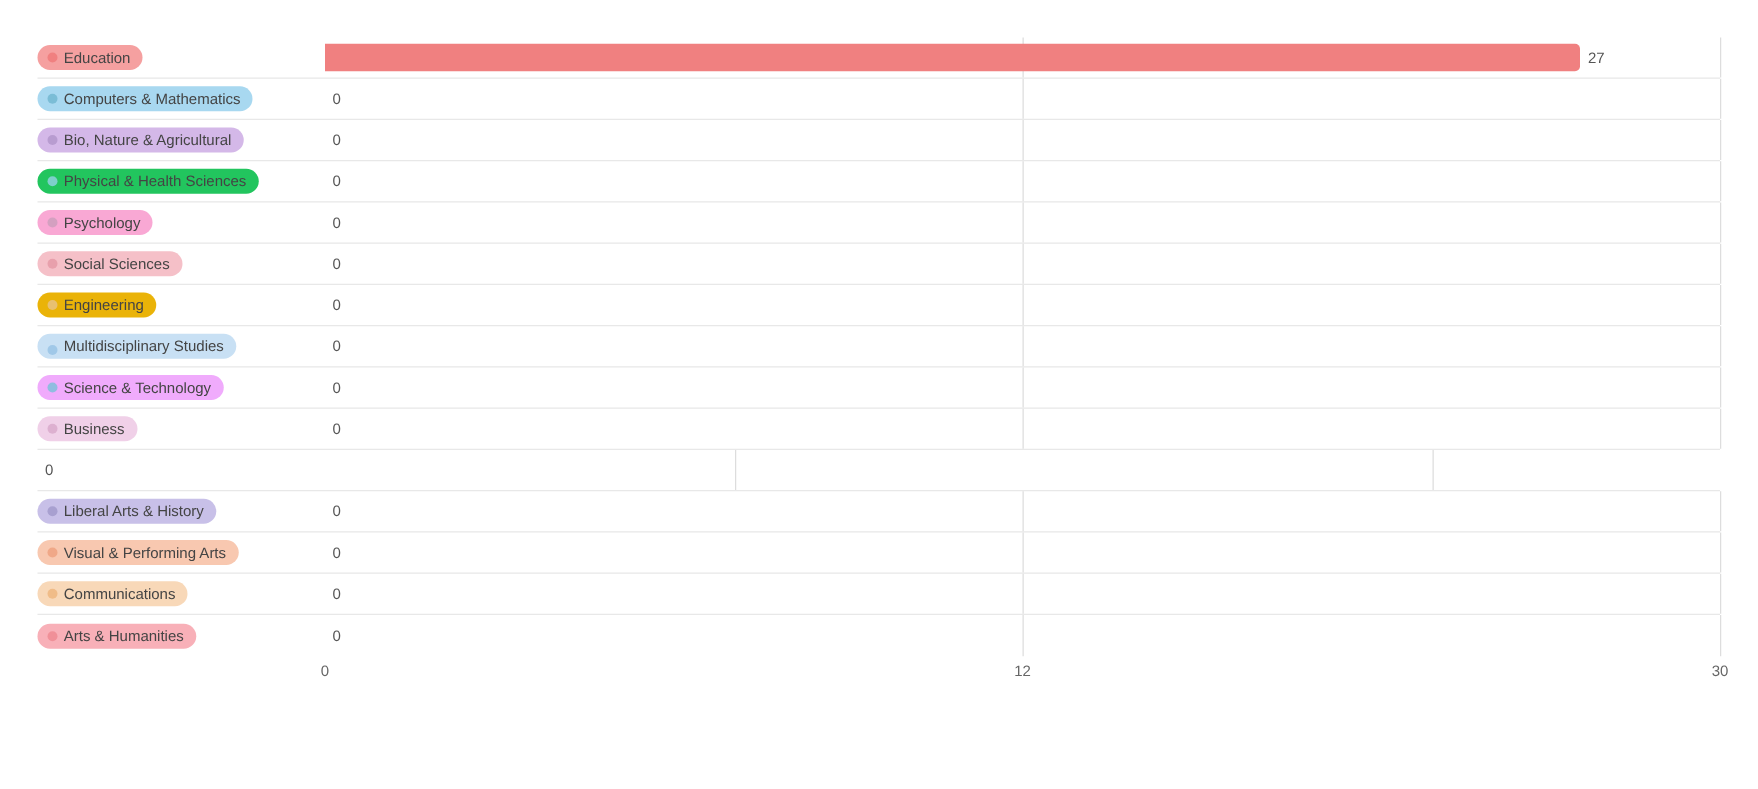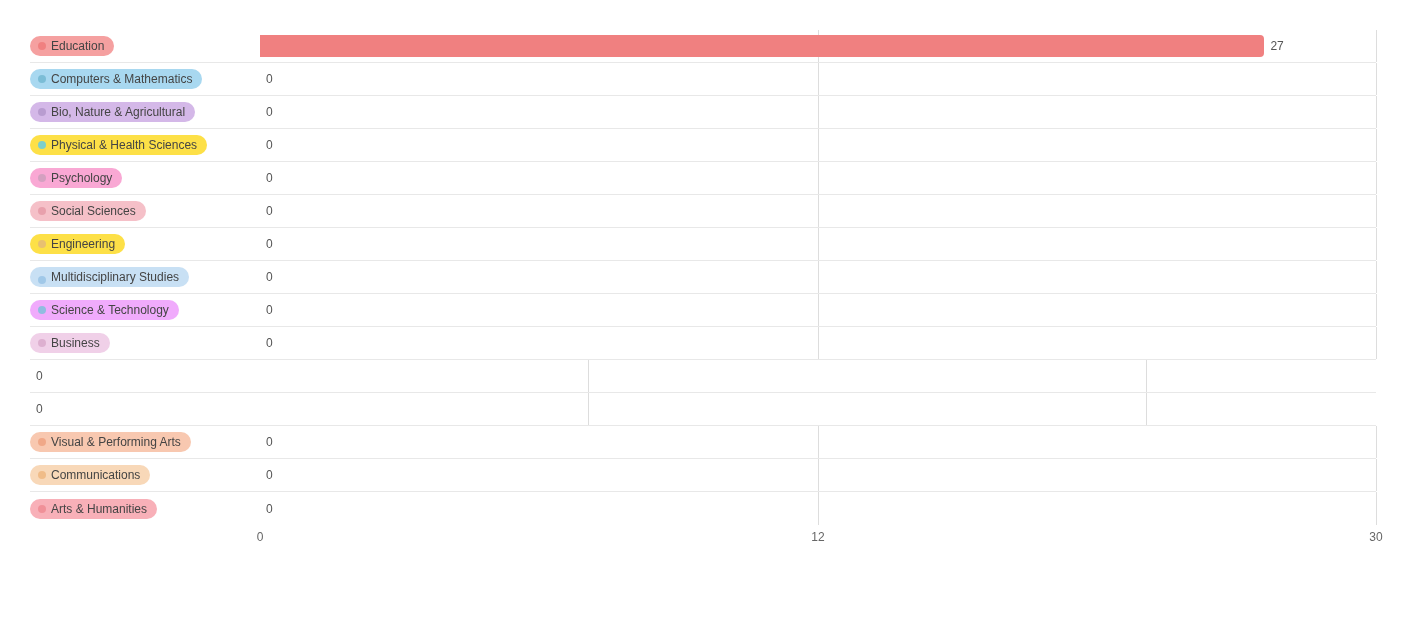--- a/index.html
+++ b/index.html
@@ -149,21 +149,21 @@
             </span>
           </div>
           <div class="bar-area">
             <div class="axis-line" style="left: 558px;"></div>
             <div class="axis-line" style="left: 1116px;"></div>
             <span class="bar-value" style="left: 6px;">0</span>
           </div>
         </div>
         <div class="bar-row">
           <div class="bar-label">
-            <span class="label-pill" style="background: #fde047; align-items: center;">
+            <span class="label-pill" style="background: #22c55e; align-items: center;">
               <span class="label-dot" style="background: rgb(125, 207, 202);"></span>
               <span>Physical &amp; Health Sciences</span>
             </span>
           </div>
           <div class="bar-area">
             <div class="axis-line" style="left: 558px;"></div>
             <div class="axis-line" style="left: 1116px;"></div>
             <span class="bar-value" style="left: 6px;">0</span>
           </div>
         </div>
@@ -188,21 +188,21 @@
             </span>
           </div>
           <div class="bar-area">
             <div class="axis-line" style="left: 558px;"></div>
             <div class="axis-line" style="left: 1116px;"></div>
             <span class="bar-value" style="left: 6px;">0</span>
           </div>
         </div>
         <div class="bar-row">
           <div class="bar-label">
-            <span class="label-pill" style="background: #fde047;">
+            <span class="label-pill" style="background: #eab308;">
               <span class="label-dot" style="background: rgb(232, 192, 112);"></span>
               <span>Engineering</span>
             </span>
           </div>
           <div class="bar-area">
             <div class="axis-line" style="left: 558px;"></div>
             <div class="axis-line" style="left: 1116px;"></div>
             <span class="bar-value" style="left: 6px;">0</span>
           </div>
         </div>
@@ -246,20 +246,26 @@
           </div>
         </div>
         <div class="bar-row">
           <div class="bar-area">
             <div class="axis-line" style="left: 558px;"></div>
             <div class="axis-line" style="left: 1116px;"></div>
             <span class="bar-value" style="left: 6px;">0</span>
           </div>
         </div>
         <div class="bar-row">
+          <div class="bar-label">
+            <span class="label-pill" style="background: rgb(200, 192, 232);">
+              <span class="label-dot" style="background: rgb(168, 160, 208);"></span>
+              <span>Liberal Arts &amp; History</span>
+            </span>
+          </div>
           <div class="bar-area">
             <div class="axis-line" style="left: 558px;"></div>
             <div class="axis-line" style="left: 1116px;"></div>
             <span class="bar-value" style="left: 6px;">0</span>
           </div>
         </div>
         <div class="bar-row">
           <div class="bar-label">
             <span class="label-pill" style="background: rgb(248, 200, 176);">
               <span class="label-dot" style="background: rgb(240, 168, 136);"></span>

